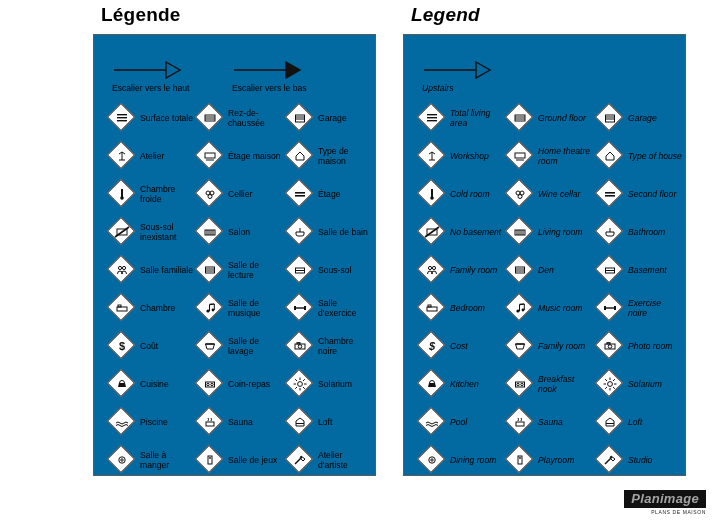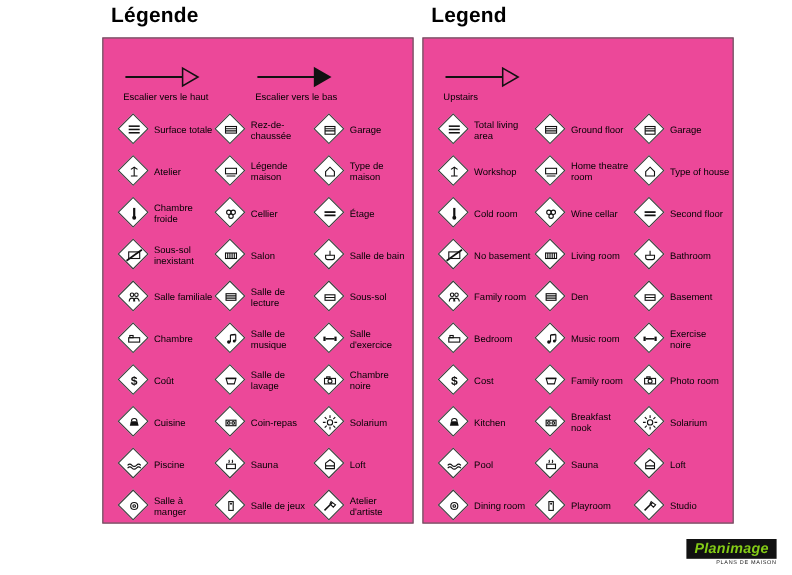--- a/index.html
+++ b/index.html
@@ -15,37 +15,37 @@
     color: #000000;
     overflow: hidden;
   }
   .panel {
     position: absolute;
     top: 0;
     width: 300px;
     margin-left: 31px;
   }
   #panel-fr { left: 62px; }
-  #panel-en { left: 353px; }
+  #panel-en { left: 372px; font-style: italic; }
 
   .panel-title {
     font-size: 19px;
     font-weight: bold;
     letter-spacing: 0.2px;
     margin: 4px 0 8px 8px;
     line-height: 22px;
   }
   .panel-box {
     border: 1px solid #5a5a5a;
     width: 283px;
     height: 442px;
     box-sizing: border-box;
     padding: 10px 8px 8px 10px;
     position: relative;
-    background: #ec4899;
+    background: #0369a1;
   }
 
   
   .stairs-row {
     display: flex;
     margin: 14px 0 6px 8px;
   }
   .stairs-item {
     width: 120px;
   }
@@ -113,21 +113,21 @@
 
   
   #logo {
     position: absolute;
     right: 14px;
     bottom: 8px;
     text-align: right;
   }
   .logo-main {
     background: #111;
-    color: #84cc16;
+    color: #a3a3a3;
     font-size: 13px;
     font-weight: bold;
     font-style: italic;
     padding: 1px 7px 2px 7px;
     display: inline-block;
     letter-spacing: 0.3px;
   }
   .logo-sub {
     font-size: 5px;
     letter-spacing: 0.6px;
@@ -219,21 +219,21 @@
         <div class="cell">
           <span class="sym">
             <span class="diamond"></span>
             <span class="glyph">
               <svg width="12" height="12">
                 <rect x="1" y="3" width="10" height="5" fill="none" stroke="#111"></rect>
                 <line x1="2" y1="10" x2="10" y2="10" stroke="#111"></line>
               </svg>
             </span>
           </span>
-          <span class="lab">Légende maison</span>
+          <span class="lab">Étage maison</span>
         </div>
         <div class="cell">
           <span class="sym">
             <span class="diamond"></span>
             <span class="glyph">
               <svg width="12" height="12">
                 <path d="M2 6 L6 2 L10 6 L10 10 L2 10 Z" fill="none" stroke="#111"></path>
               </svg>
             </span>
           </span>

